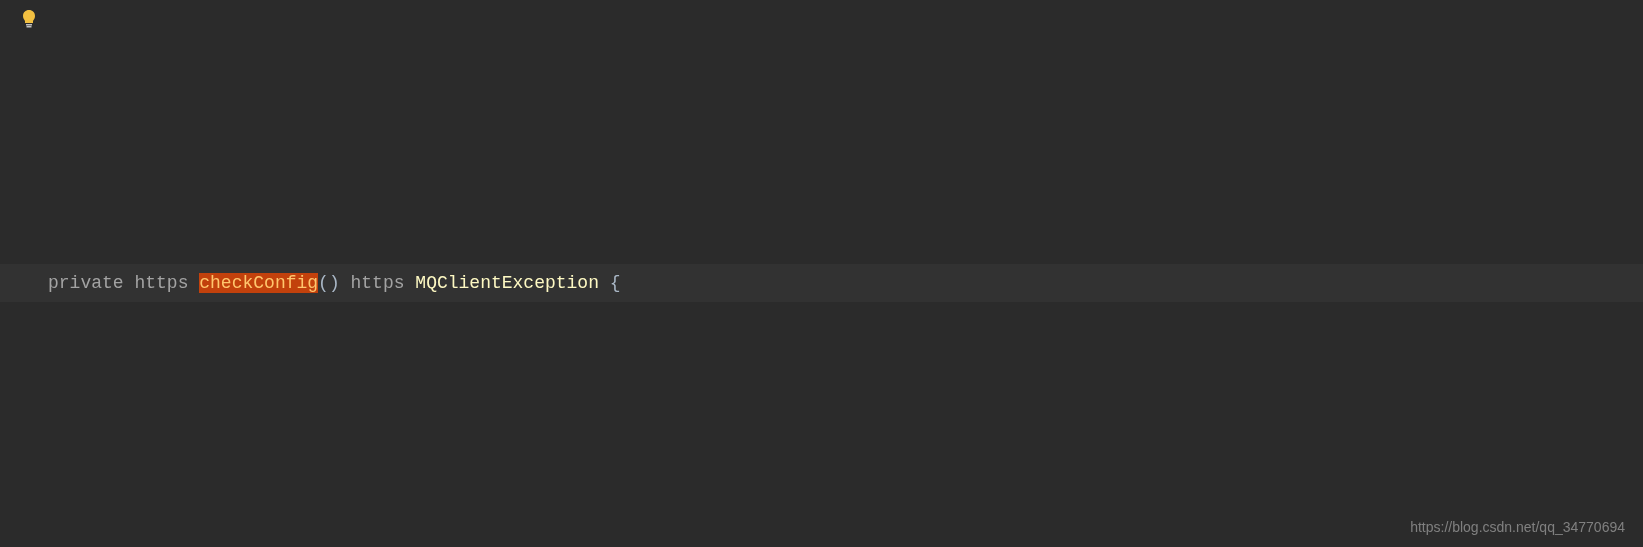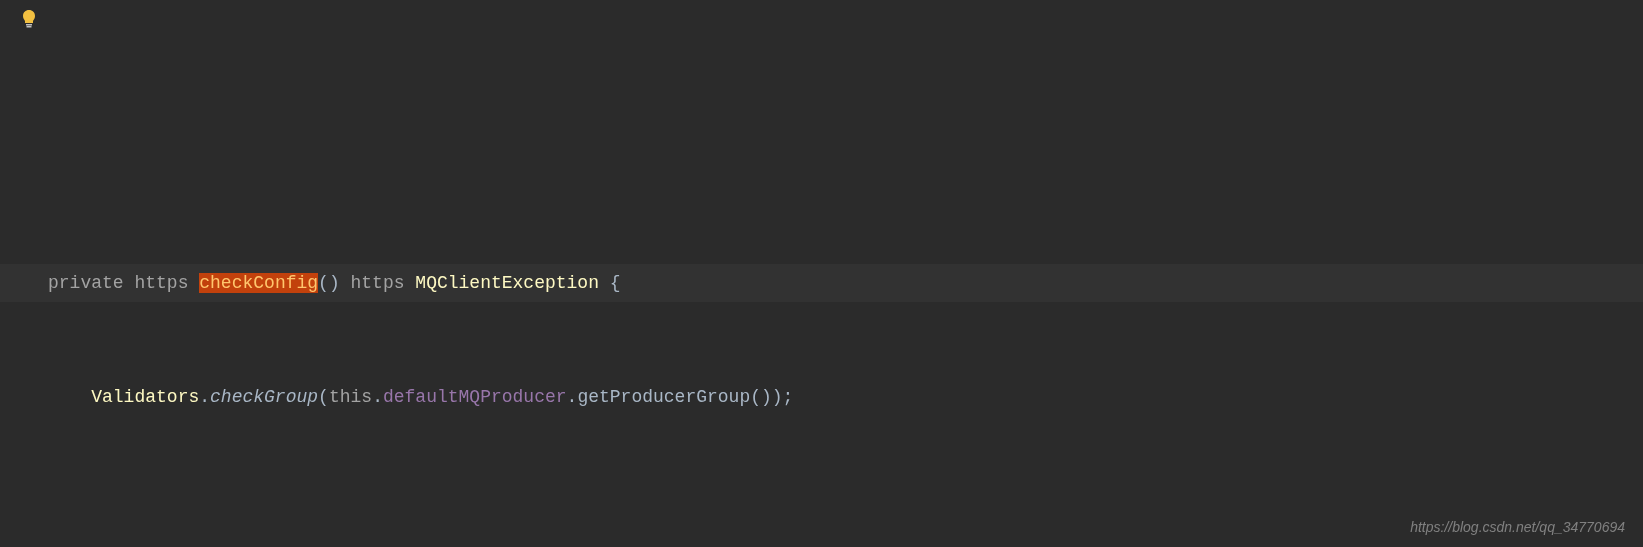--- a/index.html
+++ b/index.html
@@ -82,38 +82,36 @@
     .dot {
       color: #a9b7c6;
     }
     .watermark {
       position: absolute;
       bottom: 12px;
       right: 18px;
       color: #808080;
       font-size: 14px;
       font-family: Arial, sans-serif;
-      font-style: italic;
     }
   </style>
 </head>
 <body>
 
 <div class="editor">
   <div class="bulb-icon">
     <svg viewBox="0 0 14 18">
       <path d="M7 0 C3.5 0 1 2.5 1 6 C1 8 2 9.5 3 11 L3 13 L11 13 L11 11 C12 9.5 13 8 13 6 C13 2.5 10.5 0 7 0 Z" fill="#f2c041"></path>
       <rect x="4" y="14" width="6" height="1.5" fill="#c0c0c0"></rect>
       <rect x="4.5" y="16" width="5" height="1.5" fill="#c0c0c0"></rect>
     </svg>
   </div>
   
   <div class="code-content">
     <div class="line highlight-line"><span class="keyword">private</span> <span class="keyword">https</span> <span class="method-def">checkConfig</span><span class="paren">()</span> <span class="keyword">https</span> <span class="class-name">MQClientException</span> <span class="brace">{</span></div>
-    <div class="line">    <span class="class-name">Validators</span><span class="dot">.</span><span class="static-method">checkGroup</span><span class="paren">(</span><span class="keyword">this</span><span class="dot">.</span><span class="field">defaultMQProducer</span><span class="dot">.</span><span class="method-call">getProducerGroup</span><span class="paren">());</span></div>
     <div class="line"> </div>
     
     
     
     
     
     
     
     
     

